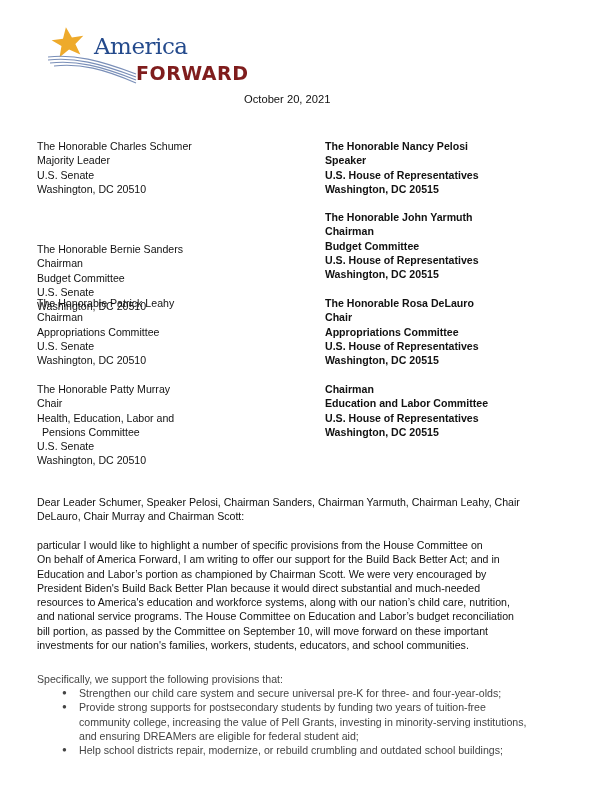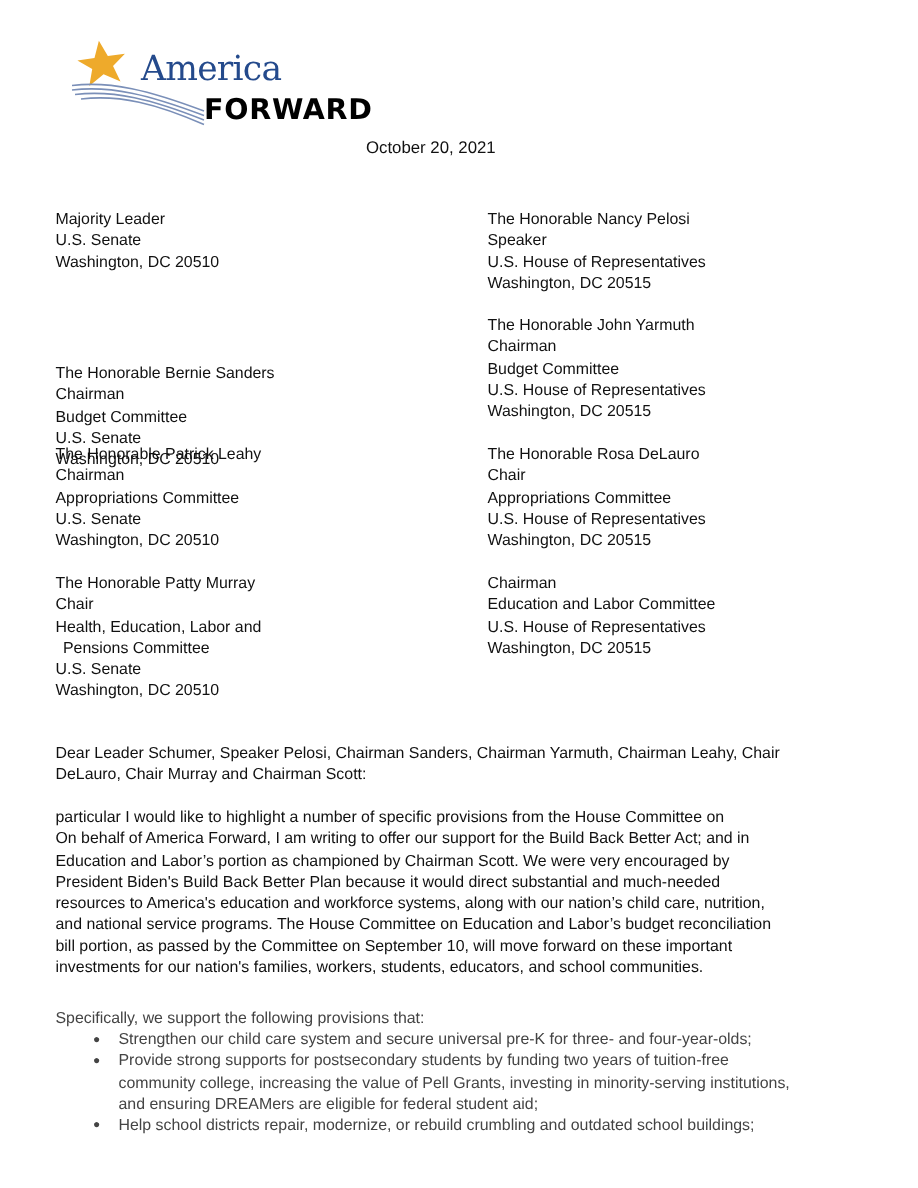--- a/index.html
+++ b/index.html
@@ -11,31 +11,31 @@
   .logo { position: absolute; left: 44px; top: 24px; width: 200px; height: 64px; }
   .logo svg { position: absolute; left: 0; top: 0; }
   .logo-america {
     position: absolute; left: 50px; top: 4px;
     font-family: "DejaVu Serif", serif; font-size: 23px; line-height: 36px;
     color: #244a8c; letter-spacing: -0.5px;
   }
   .logo-forward {
     position: absolute; left: 92px; top: 38px;
     font-family: "DejaVu Sans", sans-serif; font-weight: bold; font-size: 19px; line-height: 22px;
-    color: #000000; letter-spacing: 0.5px;
+    color: #7f1d1d; letter-spacing: 0.5px;
   }
   .date {
     position: absolute; left: 244px; top: 92px; font-size: 11.2px; line-height: 14px;
   }
   .txt { font-size: 10.6px; line-height: 14.3px; }
   .addr { position: absolute; }
   .addr div { white-space: nowrap; }
   .addr .indent { padding-left: 5px; }
   .col-left { left: 37px; }
-  .col-right { left: 325px; }
+  .col-right { left: 325px; font-weight: bold; }
   .para { position: absolute; left: 37px; width: 540px; }
   .gray { color: #444444; }
   ul.bullets {
     position: absolute; left: 37px; top: 686px; width: 540px;
     margin: 0; padding: 0; list-style: none;
   }
   ul.bullets li { position: relative; padding-left: 42px; }
   ul.bullets li .dot {
     position: absolute; left: 25px; top: 0; font-size: 8px; line-height: 14.3px;
   }
@@ -55,20 +55,21 @@
         <path d="M10,42 C36,39 60,45 92,59"></path>
       </g>
     </svg>
     <div class="logo-america">America</div>
     <div class="logo-forward">FORWARD</div>
   </div>
 
   <div class="date">October 20, 2021</div>
 
   <div class="addr txt col-left" style="top:139px;">
+    <div>The Honorable Charles Schumer</div>
     <div>Majority Leader</div>
     <div>U.S. Senate</div>
     <div>Washington, DC 20510</div>
   </div>
   <div class="addr txt col-left" style="top:210px;margin-top:32px;">
     <div>The Honorable Bernie Sanders</div>
     <div>Chairman</div>
     <div>Budget Committee</div>
     <div>U.S. Senate</div>
     <div>Washington, DC 20510</div>

